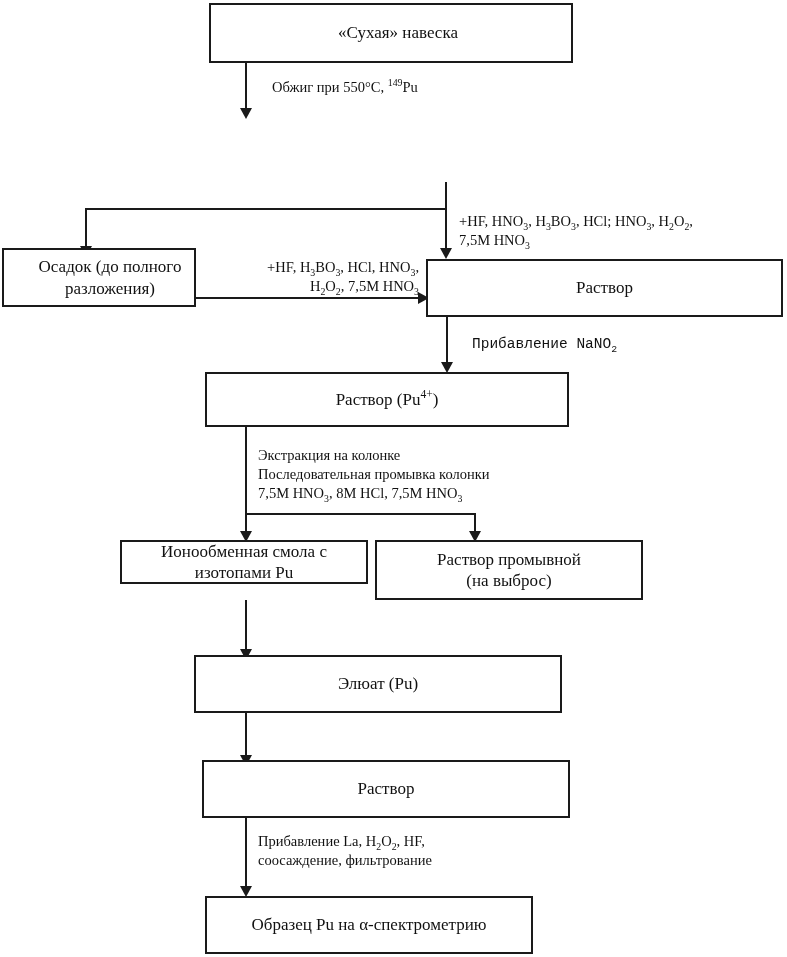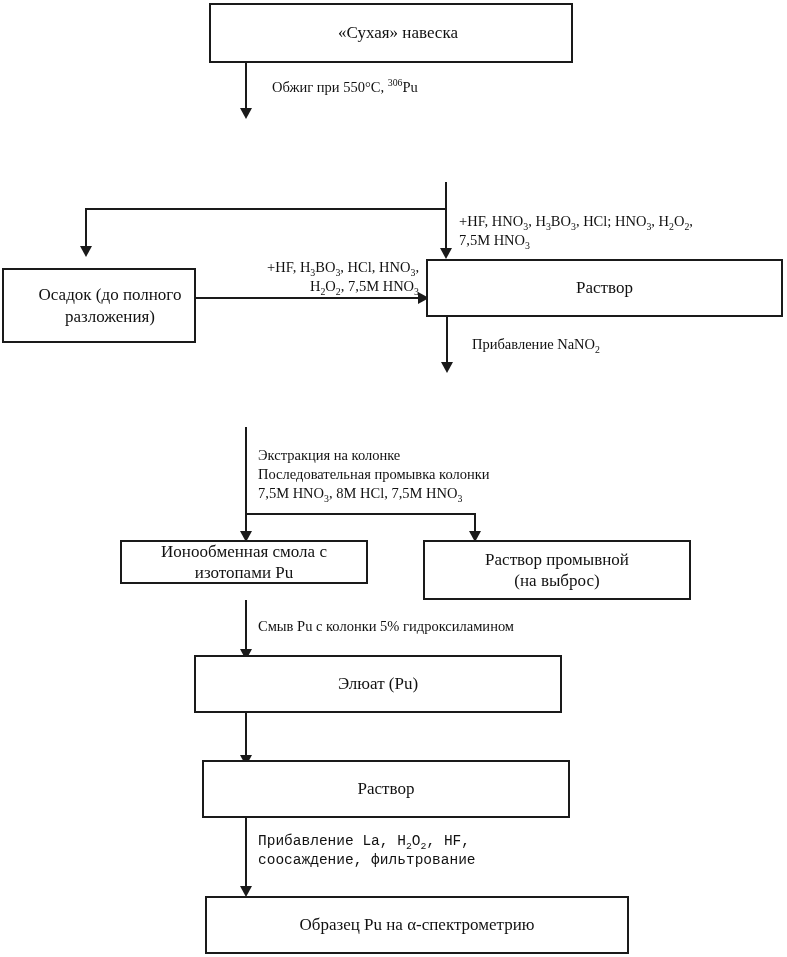--- a/index.html
+++ b/index.html
@@ -74,85 +74,87 @@
 <body>
 
 <div id="canvas">
 
   <div class="node" style="left:209px; top:3px; width:364px; height:60px;padding-left:20px;">
     <span class="label">«Сухая» навеска</span>
   </div>
 
   <div class="vline" style="left:245px; top:63px; height:48px;"></div>
   <div class="arrowhead" style="left:240px; top:108px;"></div>
-  <div class="edge-label" style="left:272px; top:78px; width:280px;">Обжиг при 550°C, <sup>306</sup>Pu</div>
+  <div class="edge-label" style="left:272px; top:78px; width:280px;">Обжиг при 550°C, <sup>149</sup>Pu</div>
 
 
   <div class="vline" style="left:445px; top:182px; height:70px;"></div>
   <div class="arrowhead" style="left:440px; top:248px;"></div>
 
   <div class="hline" style="left:85px; top:208px; width:362px;"></div>
   <div class="vline" style="left:85px; top:208px; height:42px;"></div>
   <div class="arrowhead" style="left:80px; top:246px;"></div>
 
   <div class="edge-label" style="left:459px; top:212px; width:320px;">+HF, HNO<sub>3</sub>, H<sub>3</sub>BO<sub>3</sub>, HCl; HNO<sub>3</sub>, H<sub>2</sub>O<sub>2</sub>,<br>7,5M HNO<sub>3</sub></div>
 
-  <div class="node" style="left:2px; top:268px; width:194px; height:75px;padding-left:28px;">
+  <div class="node" style="left:2px; top:248px; width:194px; height:59px;padding-left:28px;">
     <span class="label">Осадок (до полного
 разложения)</span>
   </div>
 
   <div class="hline" style="left:196px; top:297px; width:232px;"></div>
   <div class="arrowhead right" style="left:418px; top:292px;"></div>
   <div class="edge-label" style="left:219px; top:258px; width:200px; text-align:right;">+HF, H<sub>3</sub>BO<sub>3</sub>, HCl, HNO<sub>3</sub>,<br>H<sub>2</sub>O<sub>2</sub>, 7,5M HNO<sub>3</sub></div>
 
   <div class="node" style="left:426px; top:259px; width:357px; height:58px;">
     <span class="label">Раствор</span>
   </div>
 
   <div class="vline" style="left:446px; top:317px; height:49px;"></div>
   <div class="arrowhead" style="left:441px; top:362px;"></div>
-  <div class="edge-label" style="left:472px; top:335px; width:280px;">Прибавление NaNO<sub>2</sub></div>
+  <div class="edge-label" style="left:472px; top:335px; width:280px;font-family:Liberation Mono, monospace;">Прибавление NaNO<sub>2</sub></div>
 
+  <div class="node" style="left:205px; top:372px; width:364px; height:55px;">
+    <span class="label">Раствор (Pu<sup>4+</sup>)</span>
+  </div>
 
   <div class="vline" style="left:245px; top:427px; height:108px;"></div>
   <div class="arrowhead" style="left:240px; top:531px;"></div>
   <div class="hline" style="left:245px; top:513px; width:231px;"></div>
   <div class="vline" style="left:474px; top:513px; height:22px;"></div>
   <div class="arrowhead" style="left:469px; top:531px;"></div>
 
   <div class="edge-label" style="left:258px; top:446px; width:330px;">Экстракция на колонке<br>Последовательная промывка колонки<br>7,5M HNO<sub>3</sub>, 8M HCl, 7,5M HNO<sub>3</sub></div>
 
   <div class="node" style="left:120px; top:540px; width:248px; height:44px;">
     <span class="label">Ионообменная смола с
 изотопами Pu</span>
   </div>
 
-  <div class="node" style="left:375px; top:540px; width:268px; height:60px;margin-left:48px;">
+  <div class="node" style="left:375px; top:540px; width:268px; height:60px;">
     <span class="label">Раствор промывной
 (на выброс)</span>
   </div>
 
   <div class="vline" style="left:245px; top:600px; height:53px;"></div>
   <div class="arrowhead" style="left:240px; top:649px;"></div>
-  <div class="edge-label" style="left:258px; top:617px; width:400px;">Смыв Pu с колонки 5% гидроксиламином</div>
 
   <div class="node" style="left:194px; top:655px; width:368px; height:58px;">
     <span class="label">Элюат (Pu)</span>
   </div>
 
   <div class="vline" style="left:245px; top:713px; height:46px;"></div>
   <div class="arrowhead" style="left:240px; top:755px;"></div>
   <div class="edge-label" style="left:258px; top:759px; width:280px;font-weight:bold;">Упаривание до 15 см<sup>3</sup></div>
 
   <div class="node" style="left:202px; top:760px; width:368px; height:58px;">
     <span class="label">Раствор</span>
   </div>
 
   <div class="vline" style="left:245px; top:818px; height:72px;"></div>
   <div class="arrowhead" style="left:240px; top:886px;"></div>
-  <div class="edge-label" style="left:258px; top:832px; width:320px;font-family:Liberation Mono, monospace;">Прибавление La, H<sub>2</sub>O<sub>2</sub>, HF,<br>соосаждение, фильтрование</div>
+  <div class="edge-label" style="left:258px; top:832px; width:320px;">Прибавление La, H<sub>2</sub>O<sub>2</sub>, HF,<br>соосаждение, фильтрование</div>
 
-  <div class="node" style="left:205px; top:896px; width:424px; height:58px;text-align:center;">
+  <div class="node" style="left:205px; top:896px; width:328px; height:58px;text-align:center;">
     <span class="label">Образец Pu на α-спектрометрию</span>
   </div>
 
 </div>
 
 </body></html>

